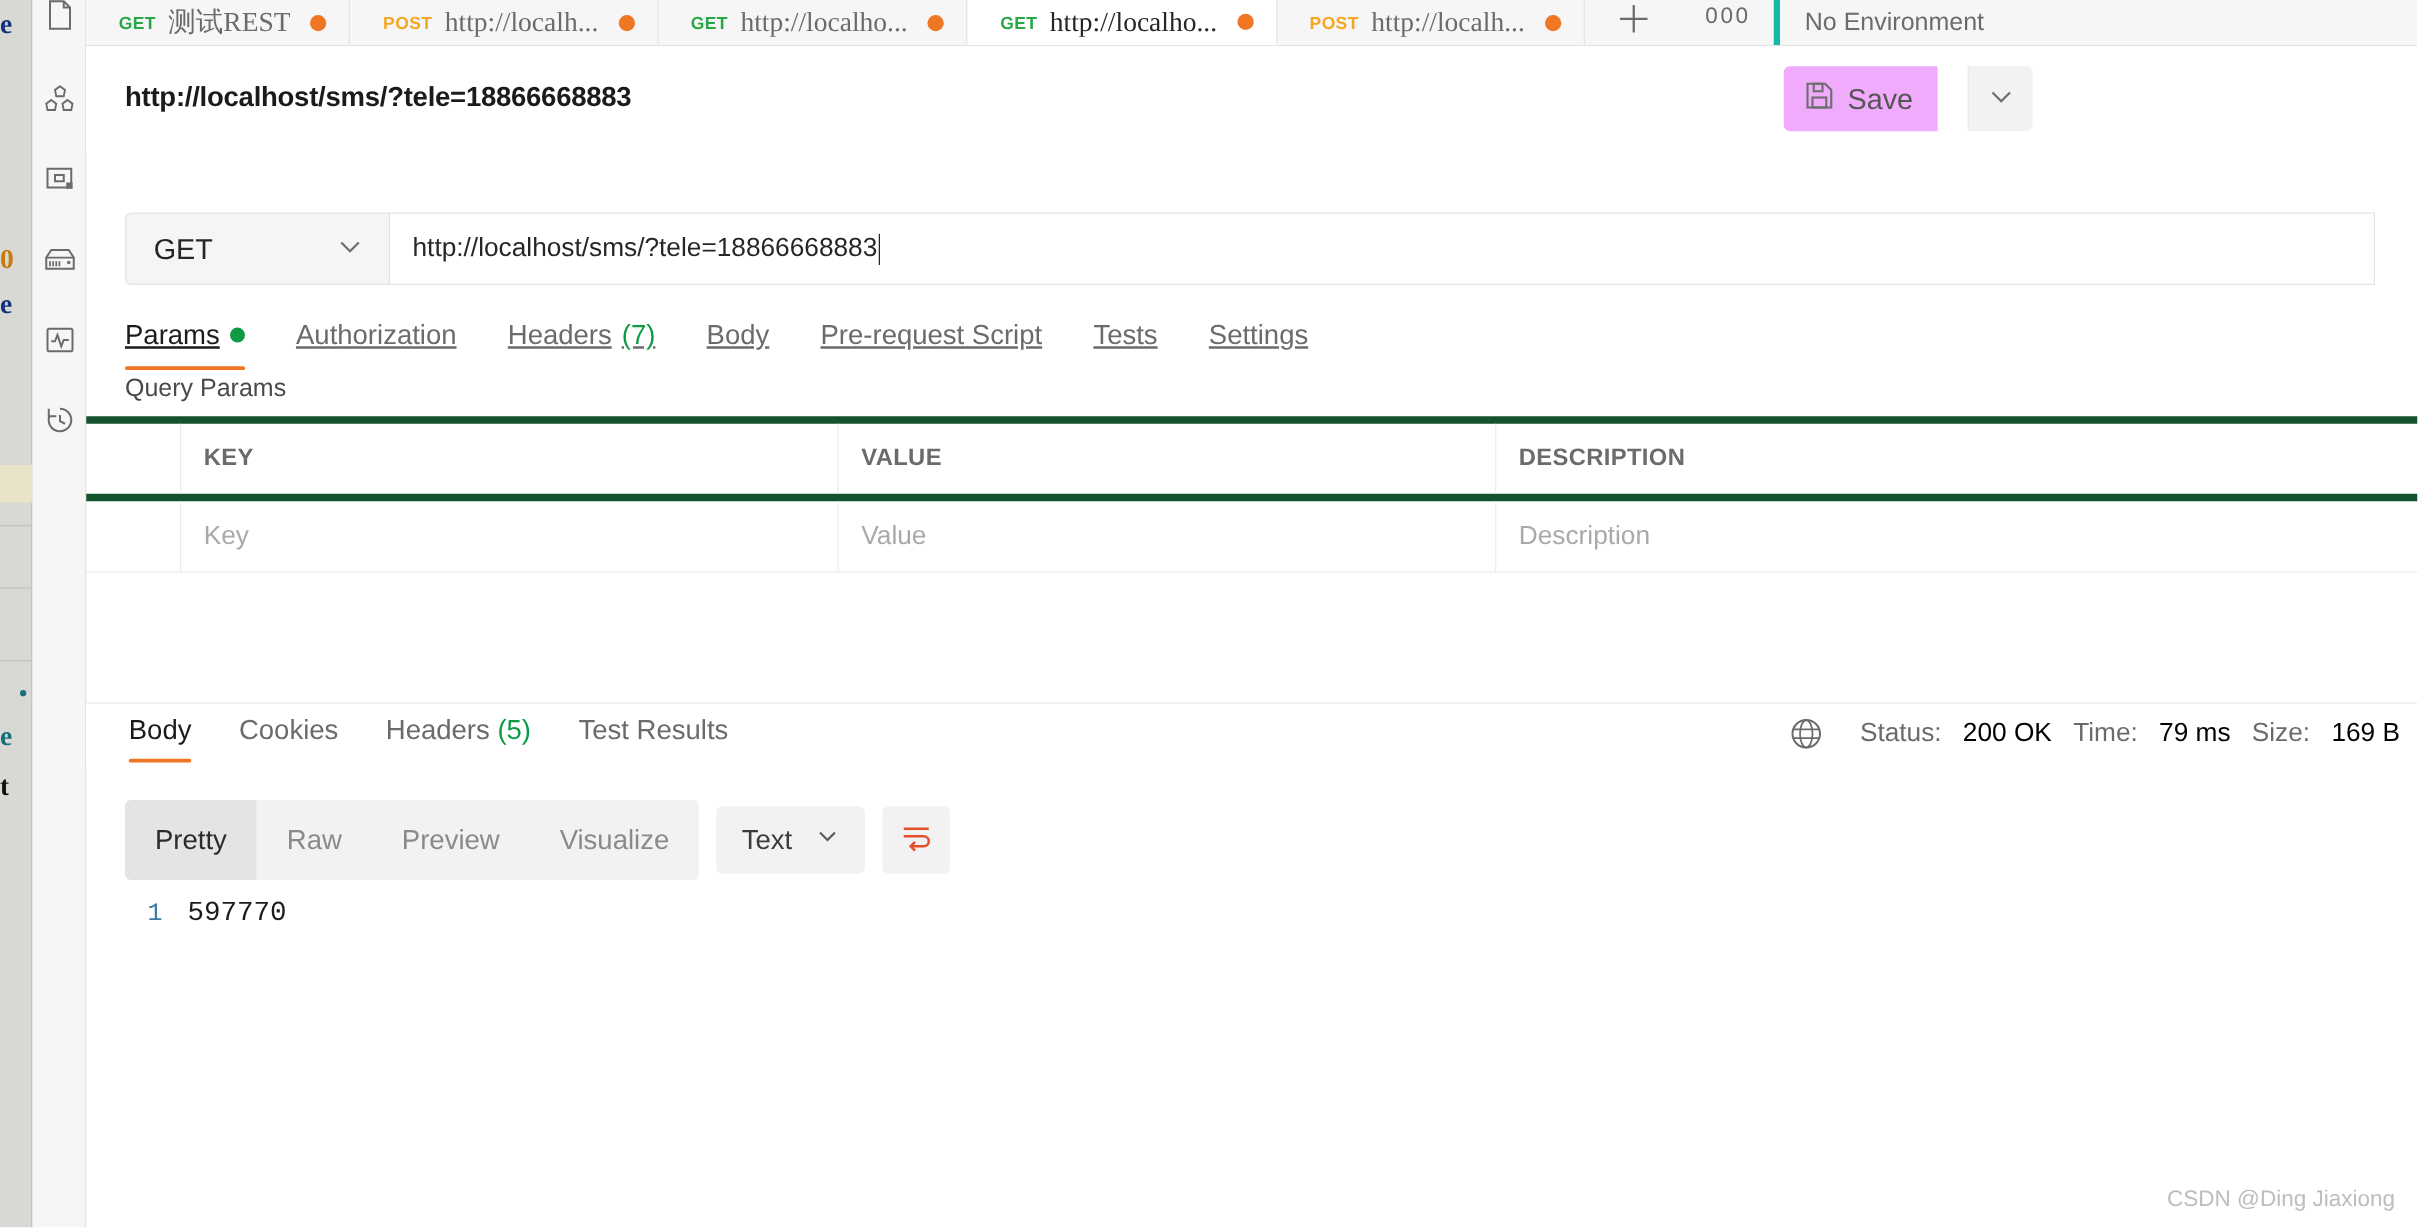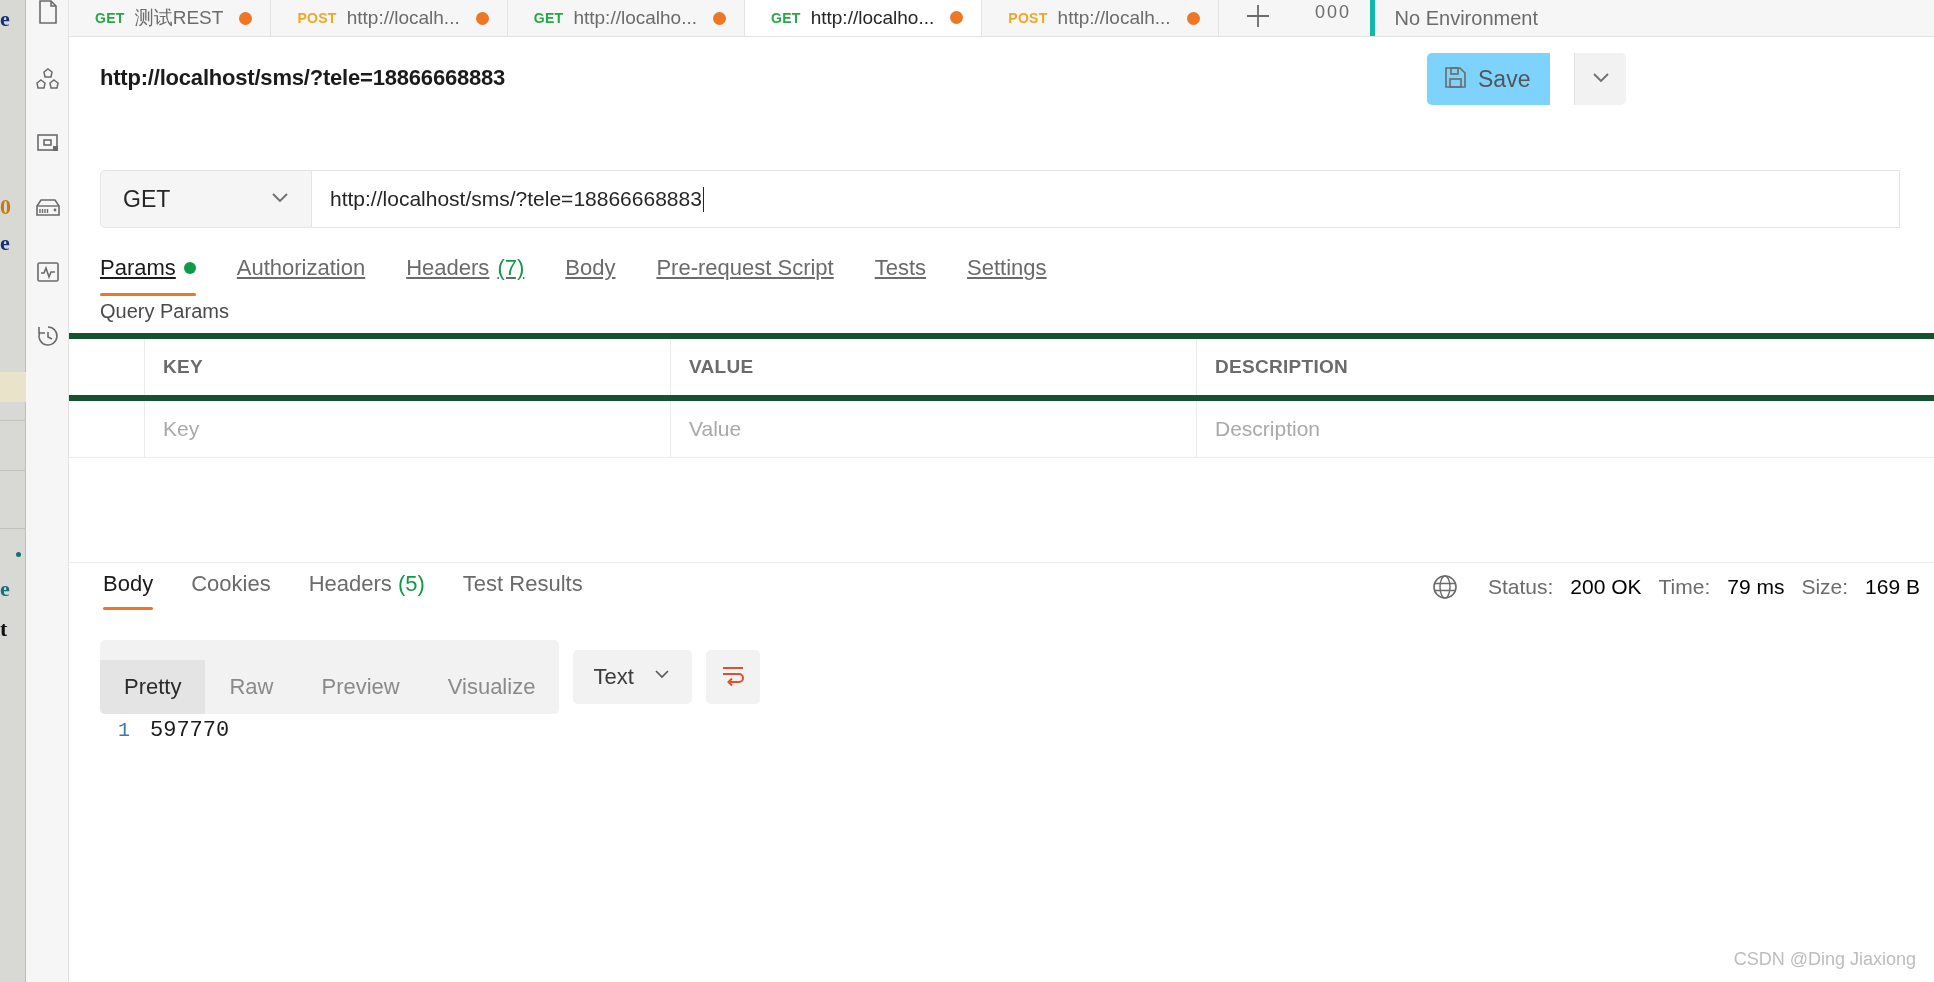--- a/index.html
+++ b/index.html
@@ -59,22 +59,22 @@
     cursor: pointer;
     background: #f6f6f6;
   }
   .tab.active { background: #ffffff; border-bottom: 1px solid #ffffff; }
   .tab .verb {
     font-size: 14px; font-weight: 600; letter-spacing: .3px; flex: 0 0 auto;
   }
   .tab .verb.get  { color: #28a745; }
   .tab .verb.post { color: #f5a623; }
   .tab .tname {
-    font-size: 19px; color: #6b6b6b; white-space: nowrap;
-    overflow: hidden; text-overflow: ellipsis; max-width: 175px;
+    font-size: 22px; color: #6b6b6b; white-space: nowrap;
+    overflow: hidden; text-overflow: ellipsis; max-width: 175px; font-family: Liberation Serif, serif;
   }
   .tab.active .tname { color: #262626; }
   .tab .dot {
     width: 13px; height: 13px; border-radius: 50%;
     background: #ef7622; flex: 0 0 auto; margin-left: 6px;
   }
   .tab-add, .tab-more {
     display: flex; align-items: center; justify-content: center;
     cursor: pointer; color: #6b6b6b;
     background: #f6f6f6;
@@ -94,21 +94,21 @@
   }
   .req-name {
     position: absolute; left: 31px; top: 28px;
     font-size: 22px; font-weight: bold; color: #1b1b1b;
     letter-spacing: -.2px;
   }
   .save-btn {
     position: absolute; left: 1358px; top: 16px;
     height: 52px; padding: 0 20px 0 16px;
     display: flex; align-items: center; gap: 10px;
-    background: #7dd3fc; border-radius: 5px 0 0 5px;
+    background: #f0abfc; border-radius: 5px 0 0 5px;
     cursor: pointer;
   }
   .save-btn .label { font-size: 23px; color: #555555; }
   .save-caret {
     position: absolute; left: 1505px; top: 16px;
     width: 52px; height: 52px;
     display: flex; align-items: center; justify-content: center;
     background: #f2f2f2; border-radius: 0 5px 5px 0;
     border-left: 1px solid #e3e3e3;
     cursor: pointer;
@@ -212,22 +212,22 @@
   }
   .status .g { color: #000000; }
   .status .globe { display: flex; align-items: center; margin-right: 12px; }
 
   
   .viewbar { position: absolute; left: 100px; top: 640px; display: flex; align-items: center; gap: 14px; }
   .seg {
     display: flex; background: #f2f2f2; border-radius: 5px; overflow: hidden;
   }
   .seg .opt {
-    padding: 0 24px; height: 54px; display: flex; align-items: center;
-    font-size: 22px; color: #8a8a8a; cursor: pointer; white-space: nowrap; margin-top: 20px;
+    padding: 0 24px; height: 64px; display: flex; align-items: center;
+    font-size: 22px; color: #8a8a8a; cursor: pointer; white-space: nowrap;
   }
   .seg .opt.active { background: #e4e4e4; color: #2b2b2b; }
   .select-text {
     display: flex; align-items: center; gap: 18px;
     height: 54px; padding: 0 20px; background: #f2f2f2; border-radius: 5px;
     font-size: 22px; color: #3c3c3c; cursor: pointer;
   }
   .wrap-btn {
     width: 54px; height: 54px; border-radius: 5px; background: #f2f2f2;
     display: flex; align-items: center; justify-content: center; cursor: pointer;

